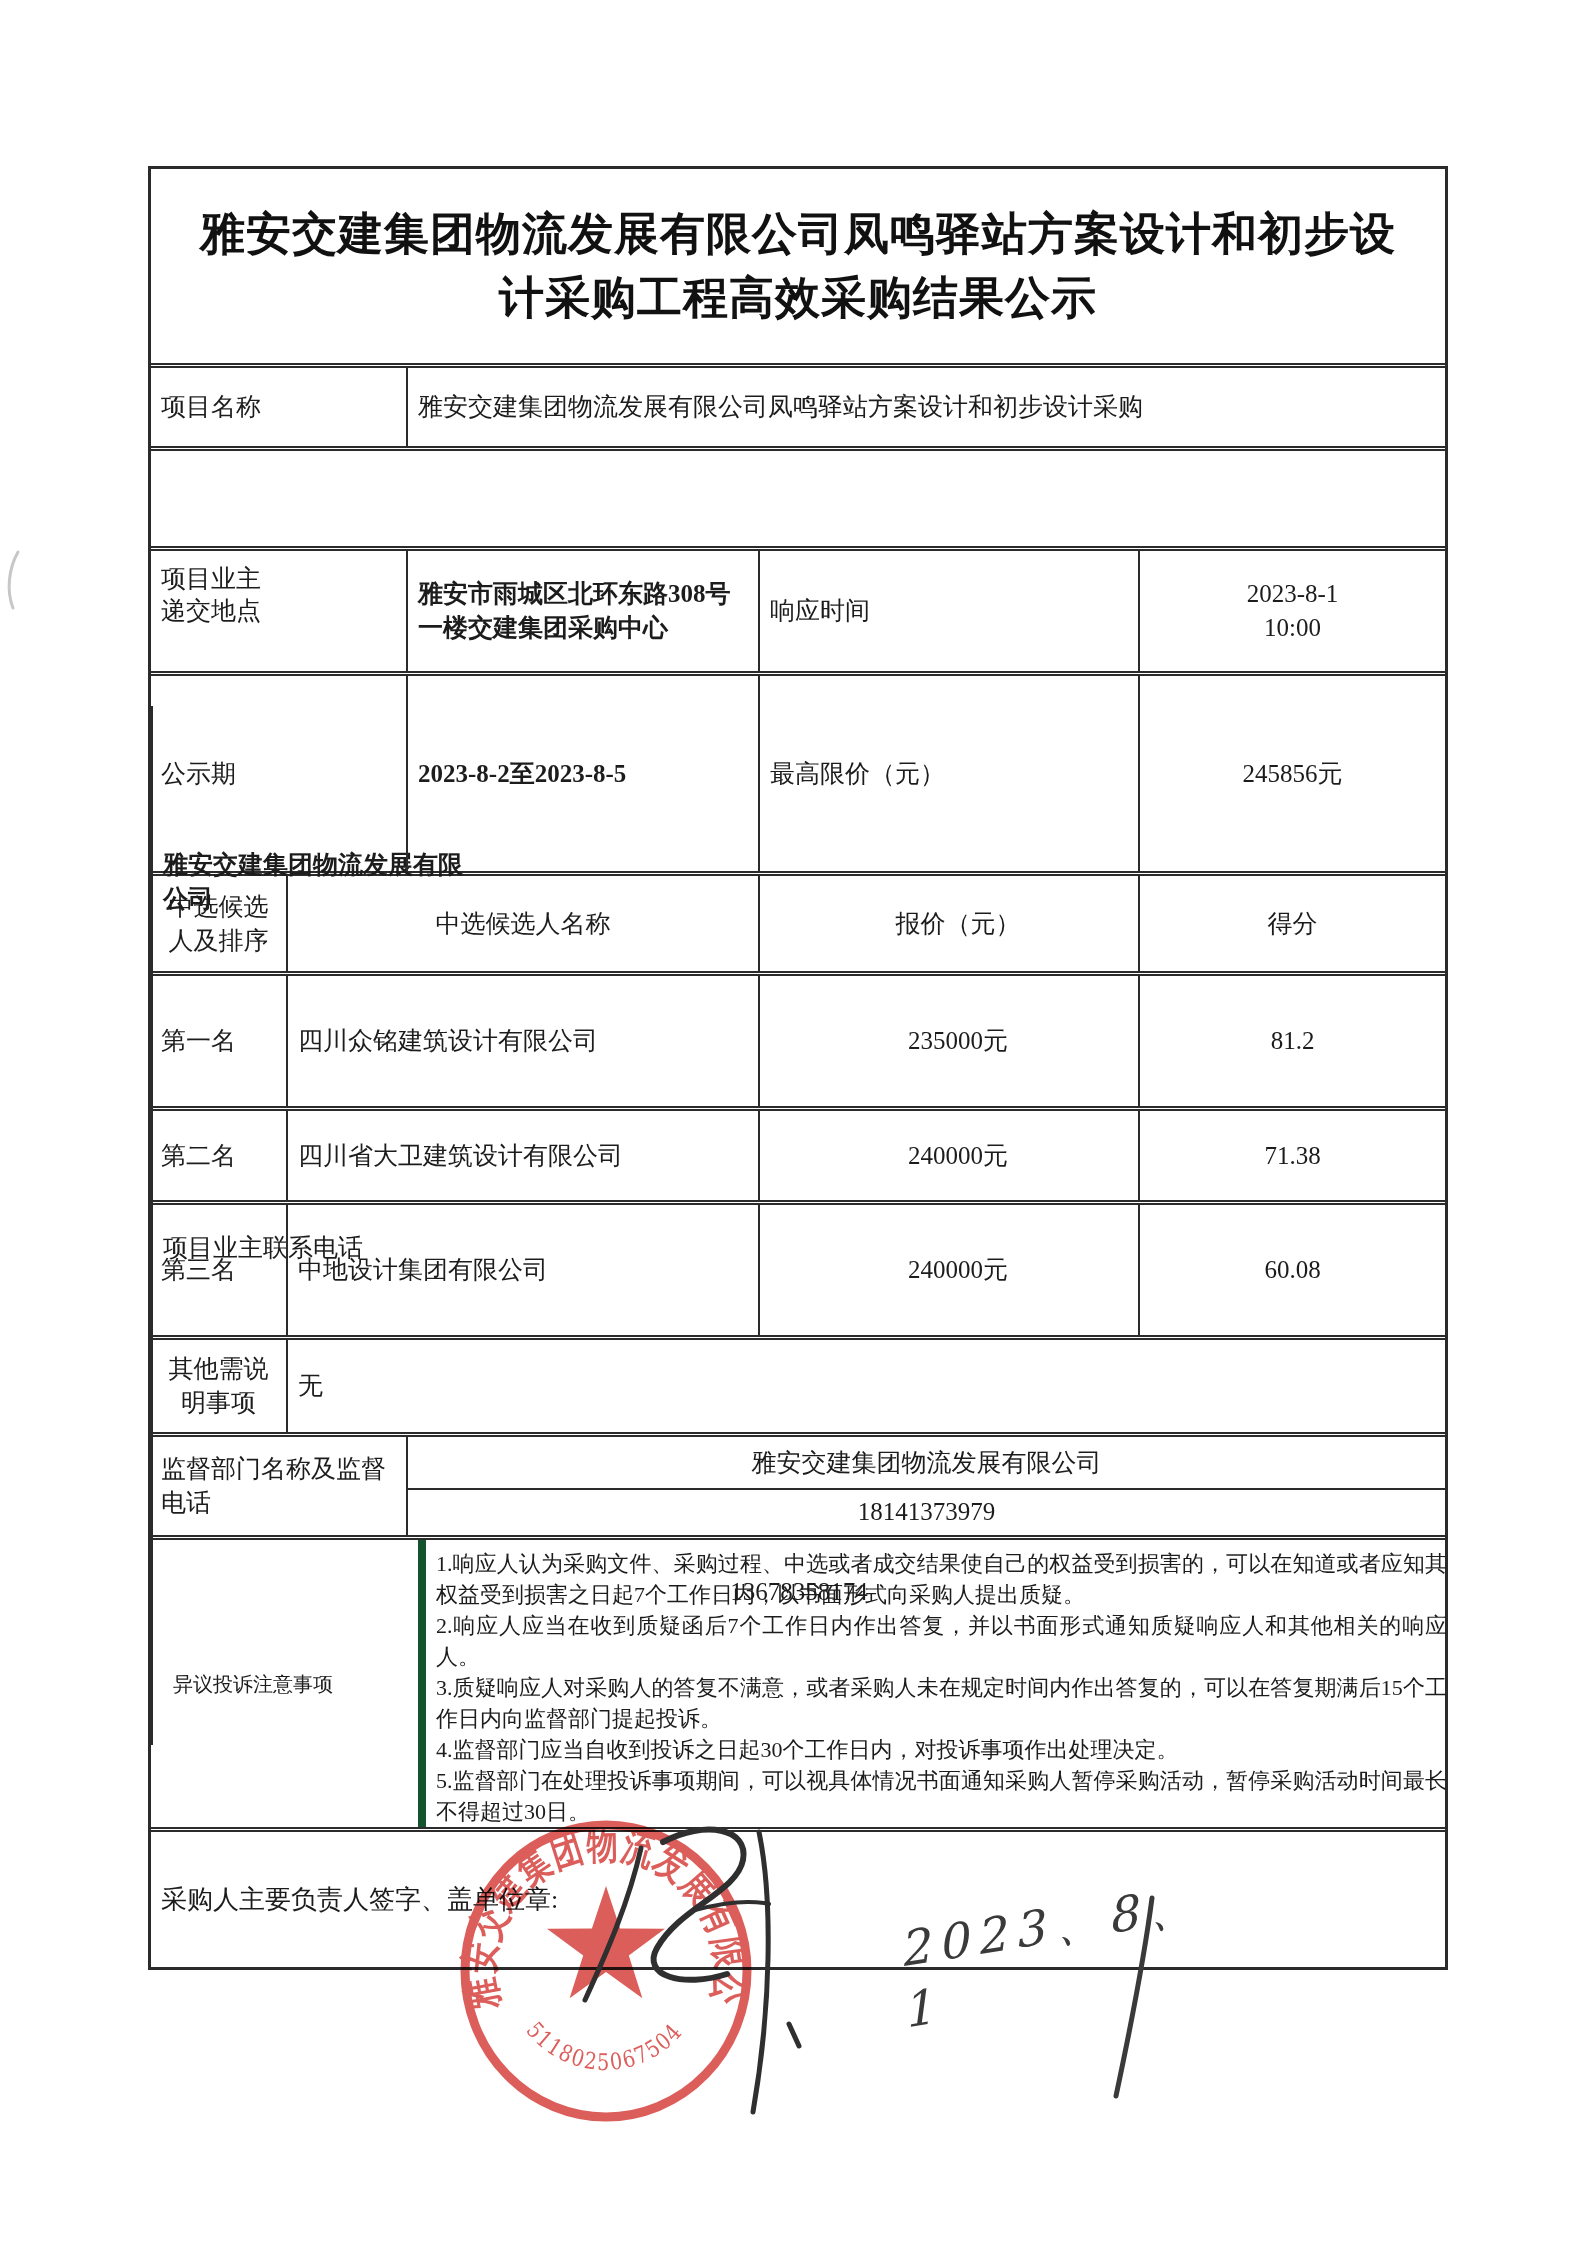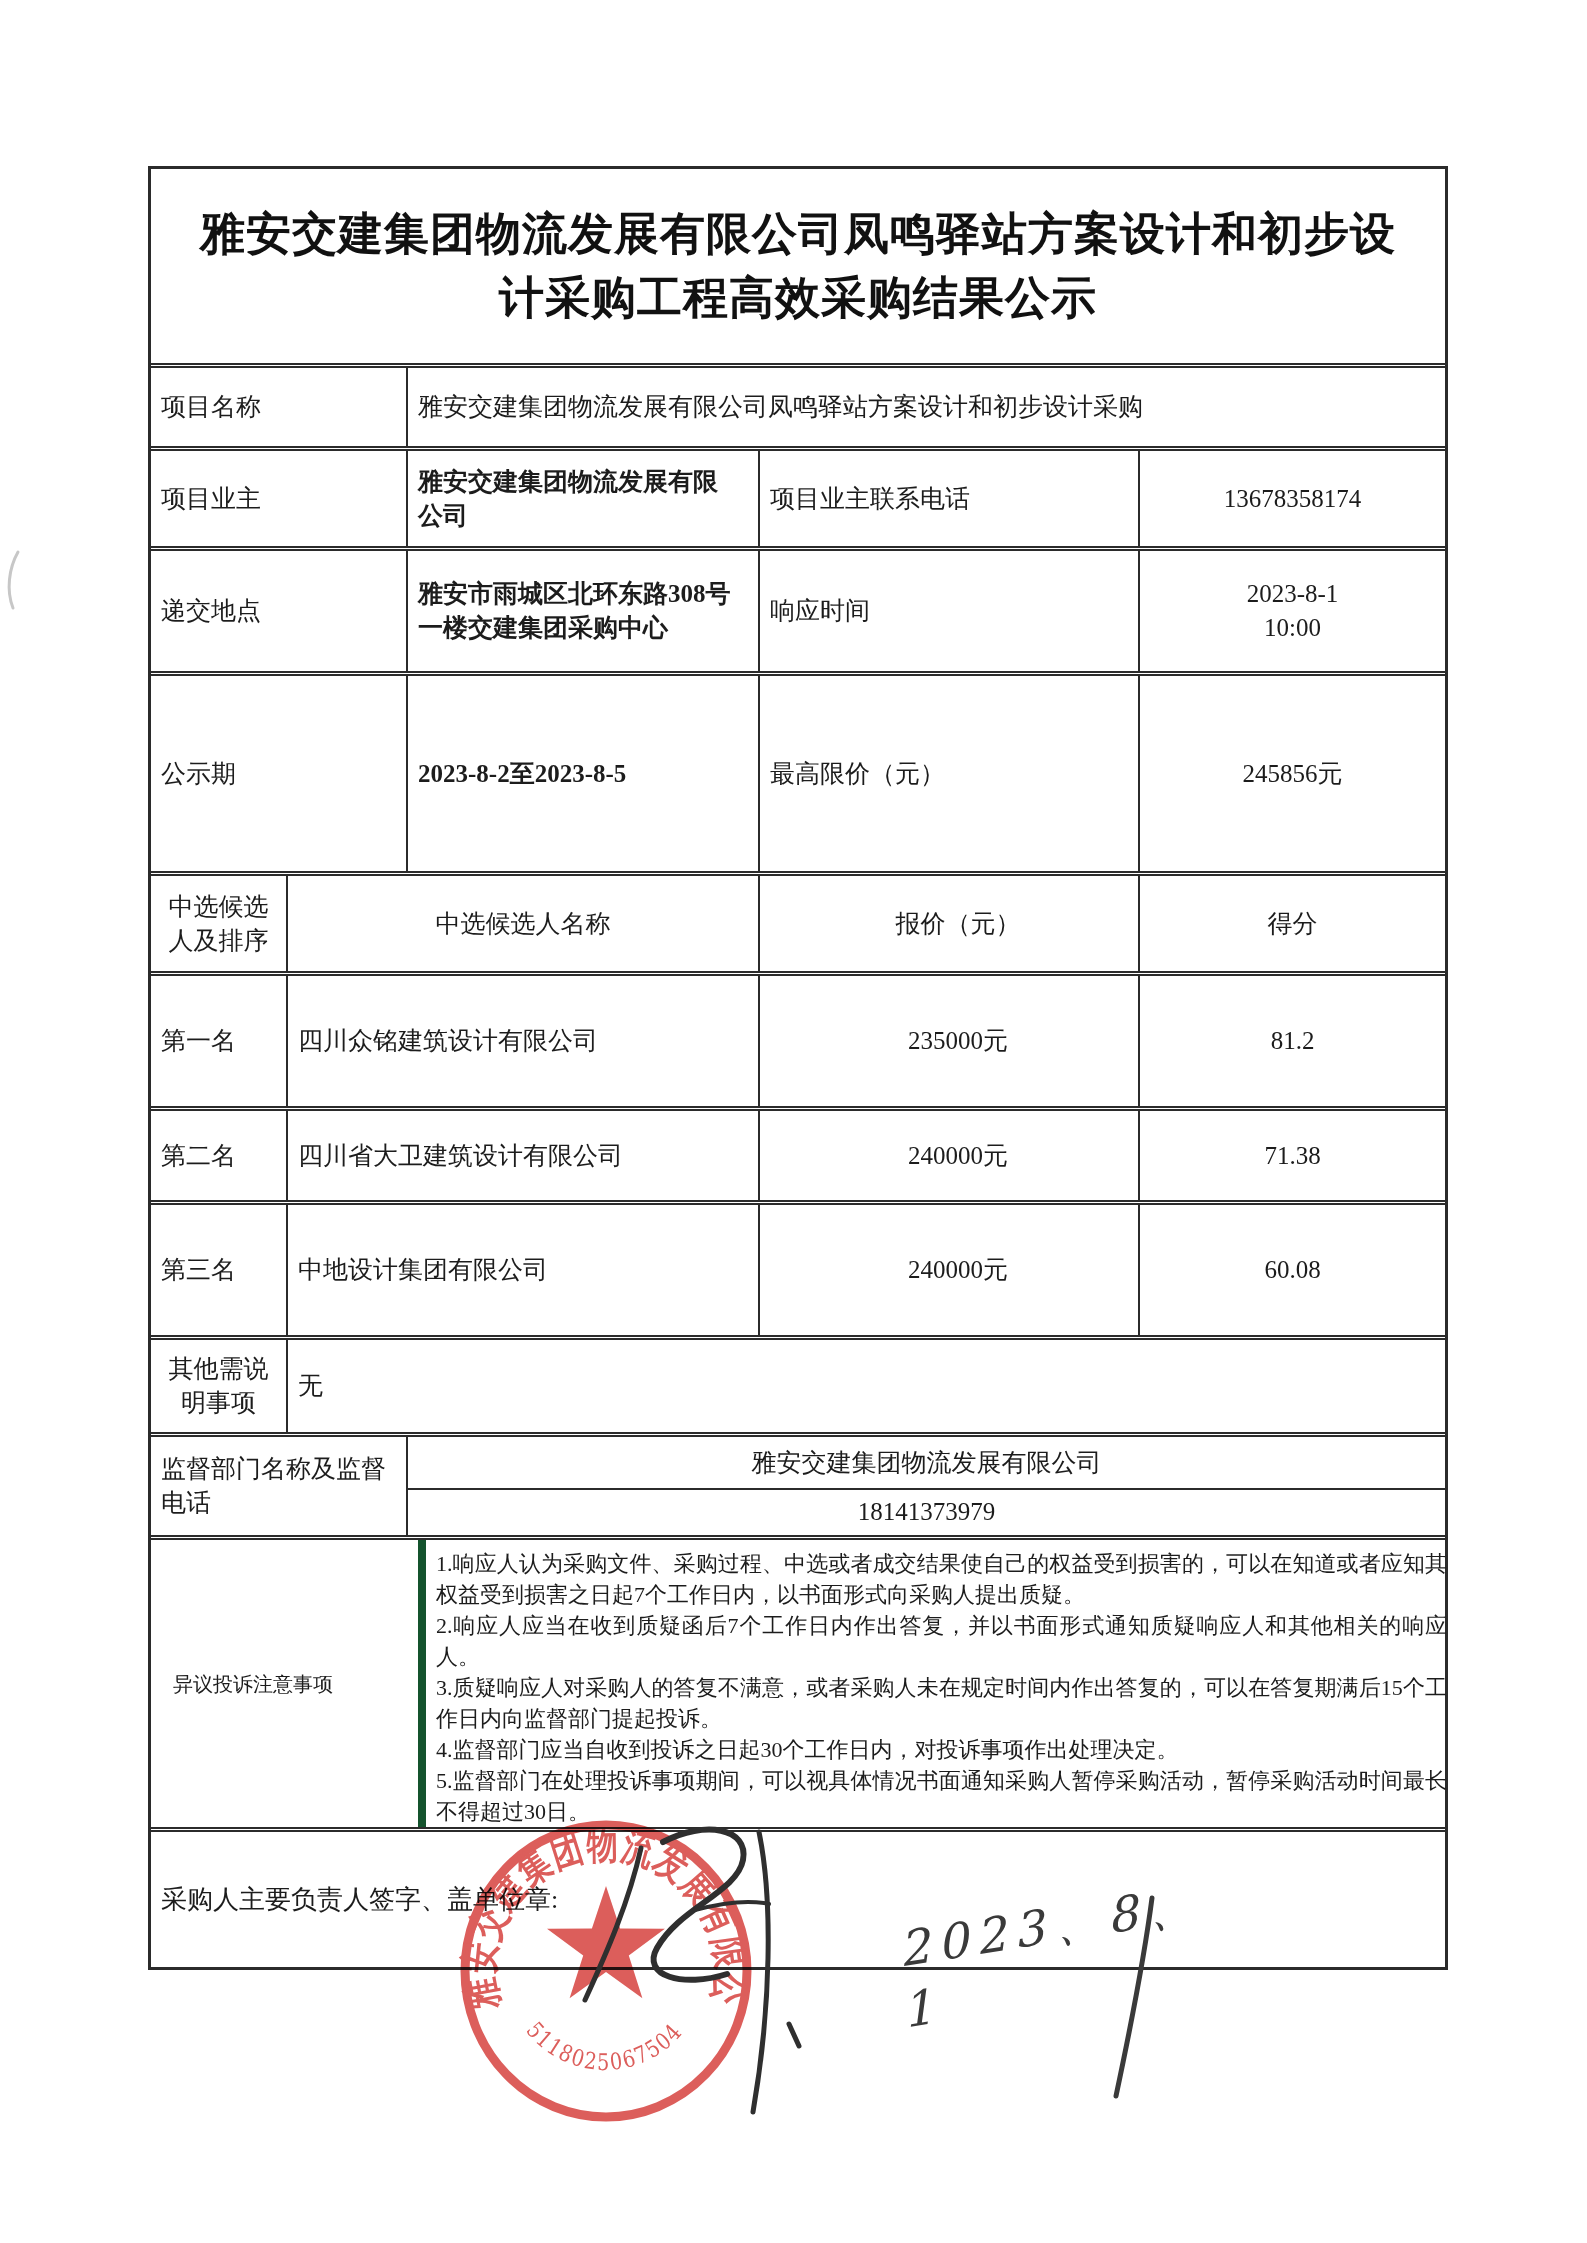--- a/index.html
+++ b/index.html
@@ -32,21 +32,21 @@
   .pre { white-space:pre-line; }
   
   .title-row { height:194px; }
   .title-cell {
     width:1294px; justify-content:center; text-align:center;
     font-size:45px; font-weight:bold; line-height:64px; letter-spacing:1px;
     color:#111;
   }
   
   .r-name  { height:83px; }
-  .r-owner { height:100px; }
+  .r-owner { height:100px;flex-direction:column; }
   .r-place { height:125px; }
   .r-pub   { height:200px; }
   .r-head  { height:100px; }
   .r-c1    { height:135px; }
   .r-c2    { height:94px; }
   .r-c3    { height:135px; }
   .r-other { height:97px; }
   .r-sup   { height:103px; }
   .r-obj   { height:292px; }
   .r-sign  { height:140px; }

